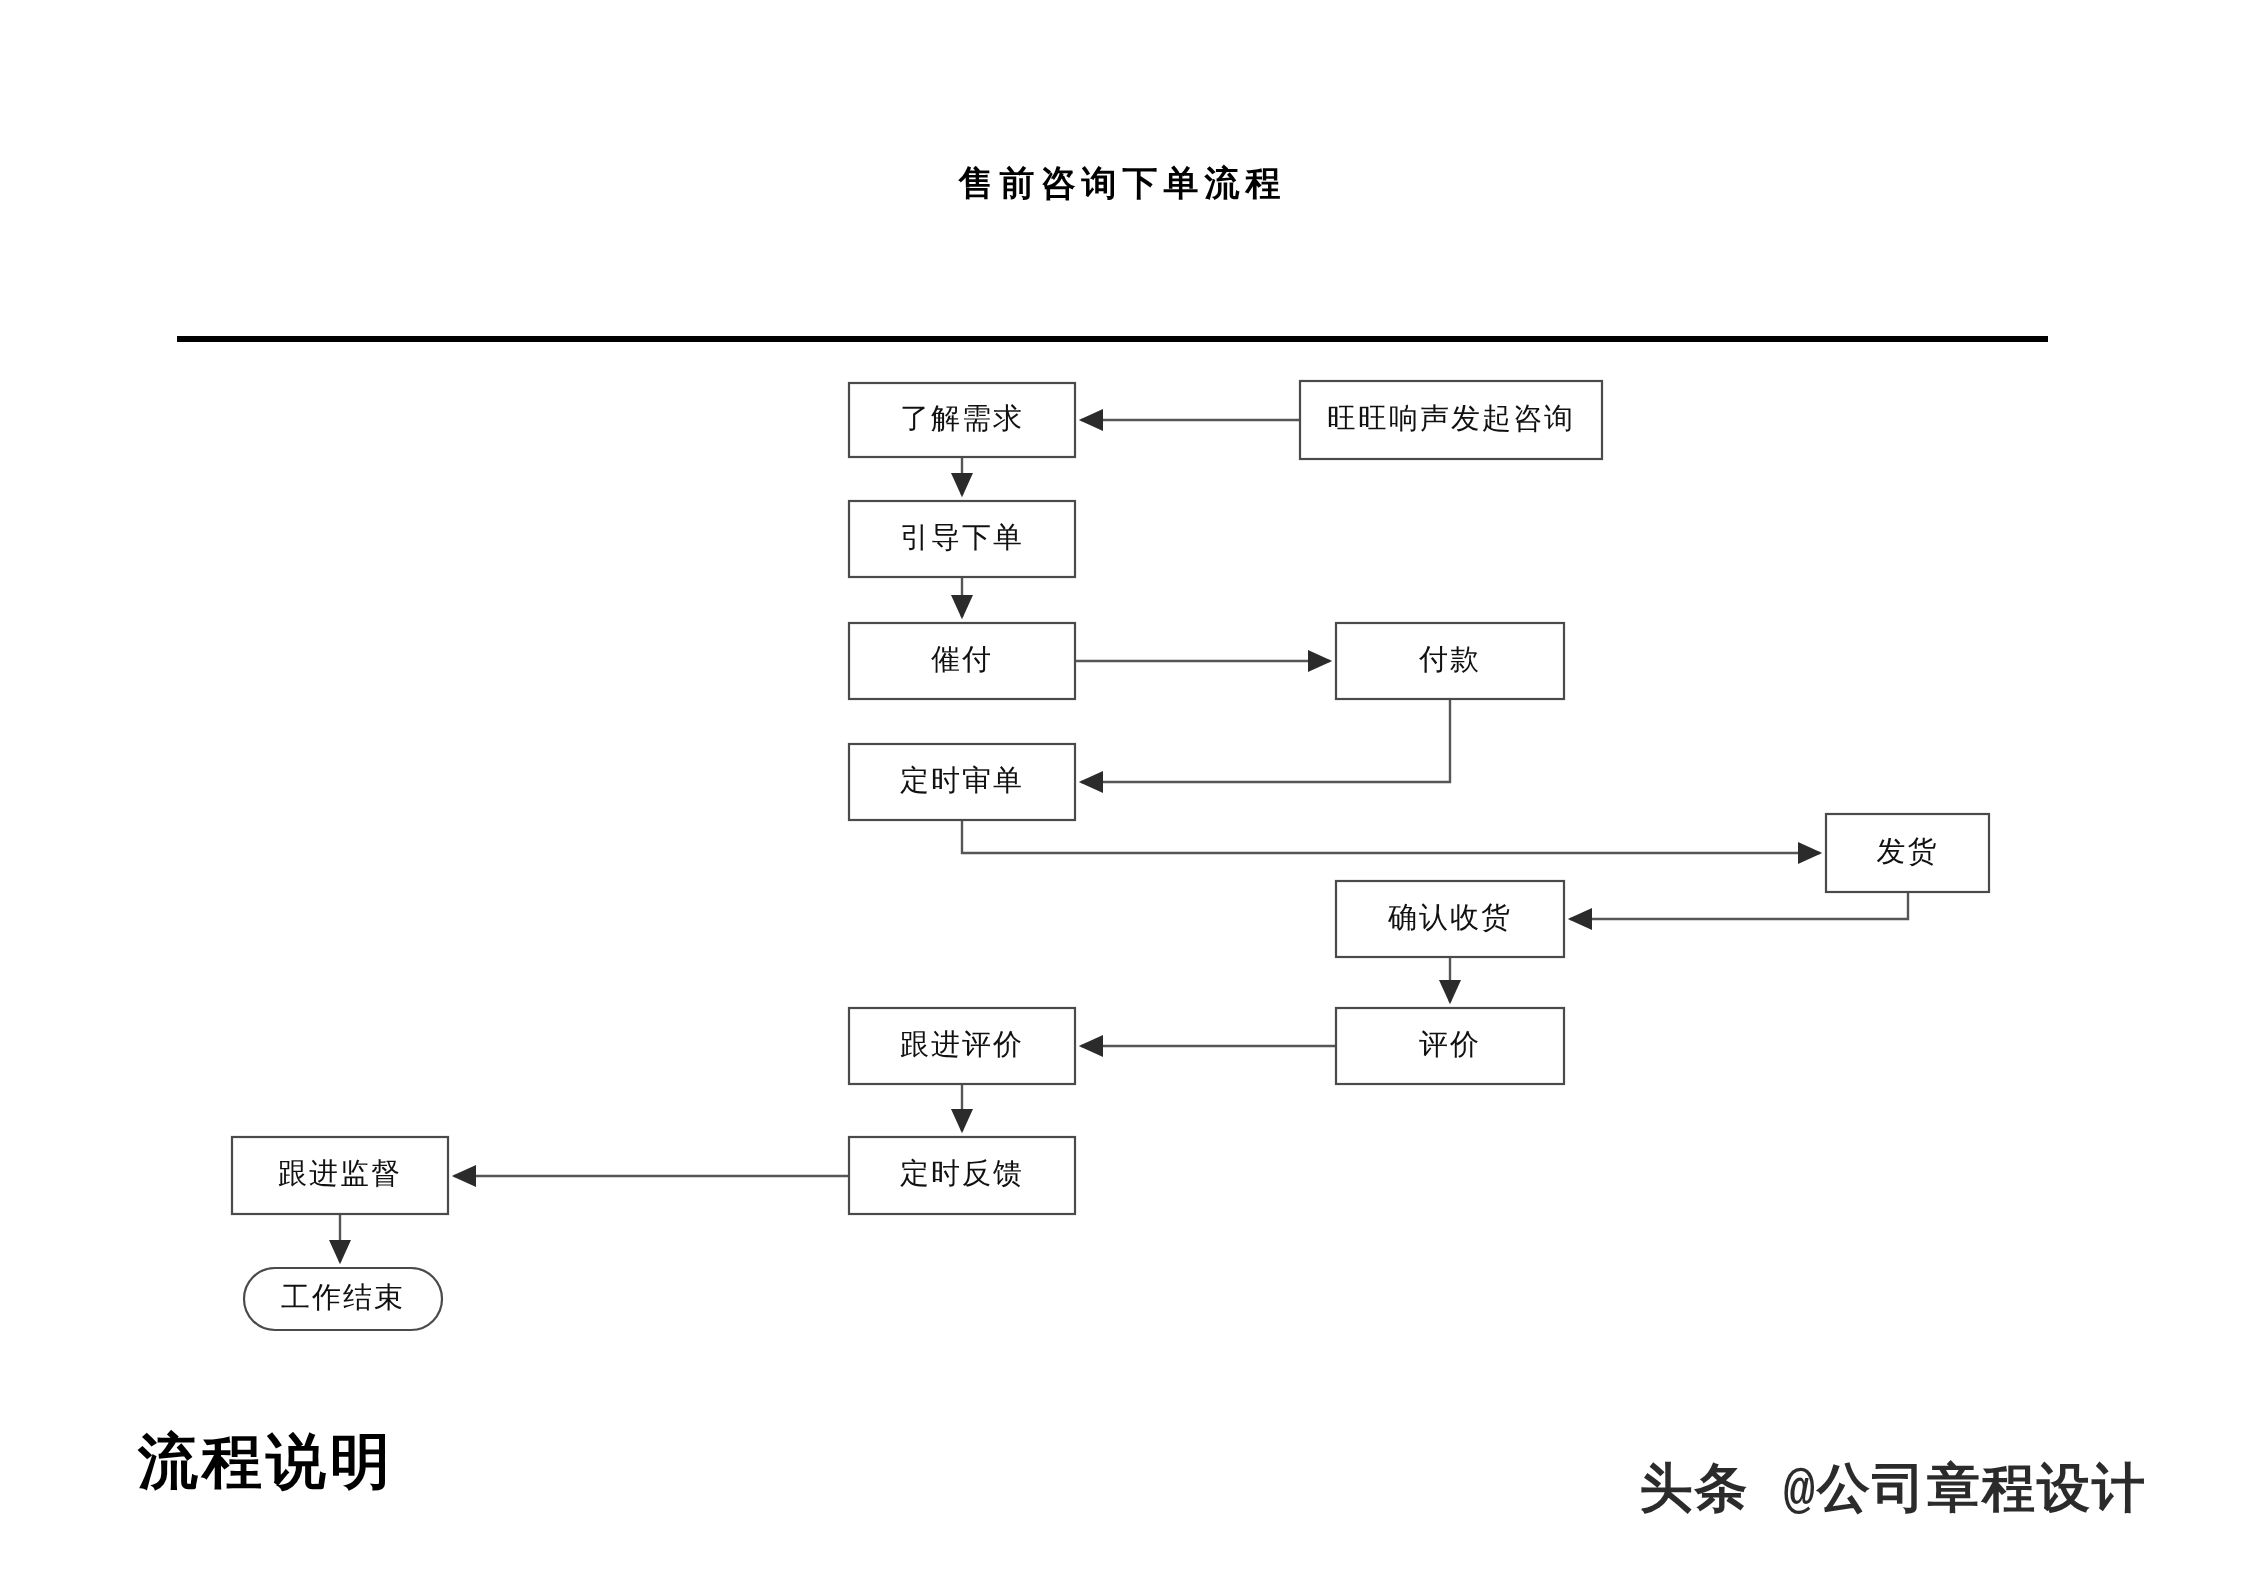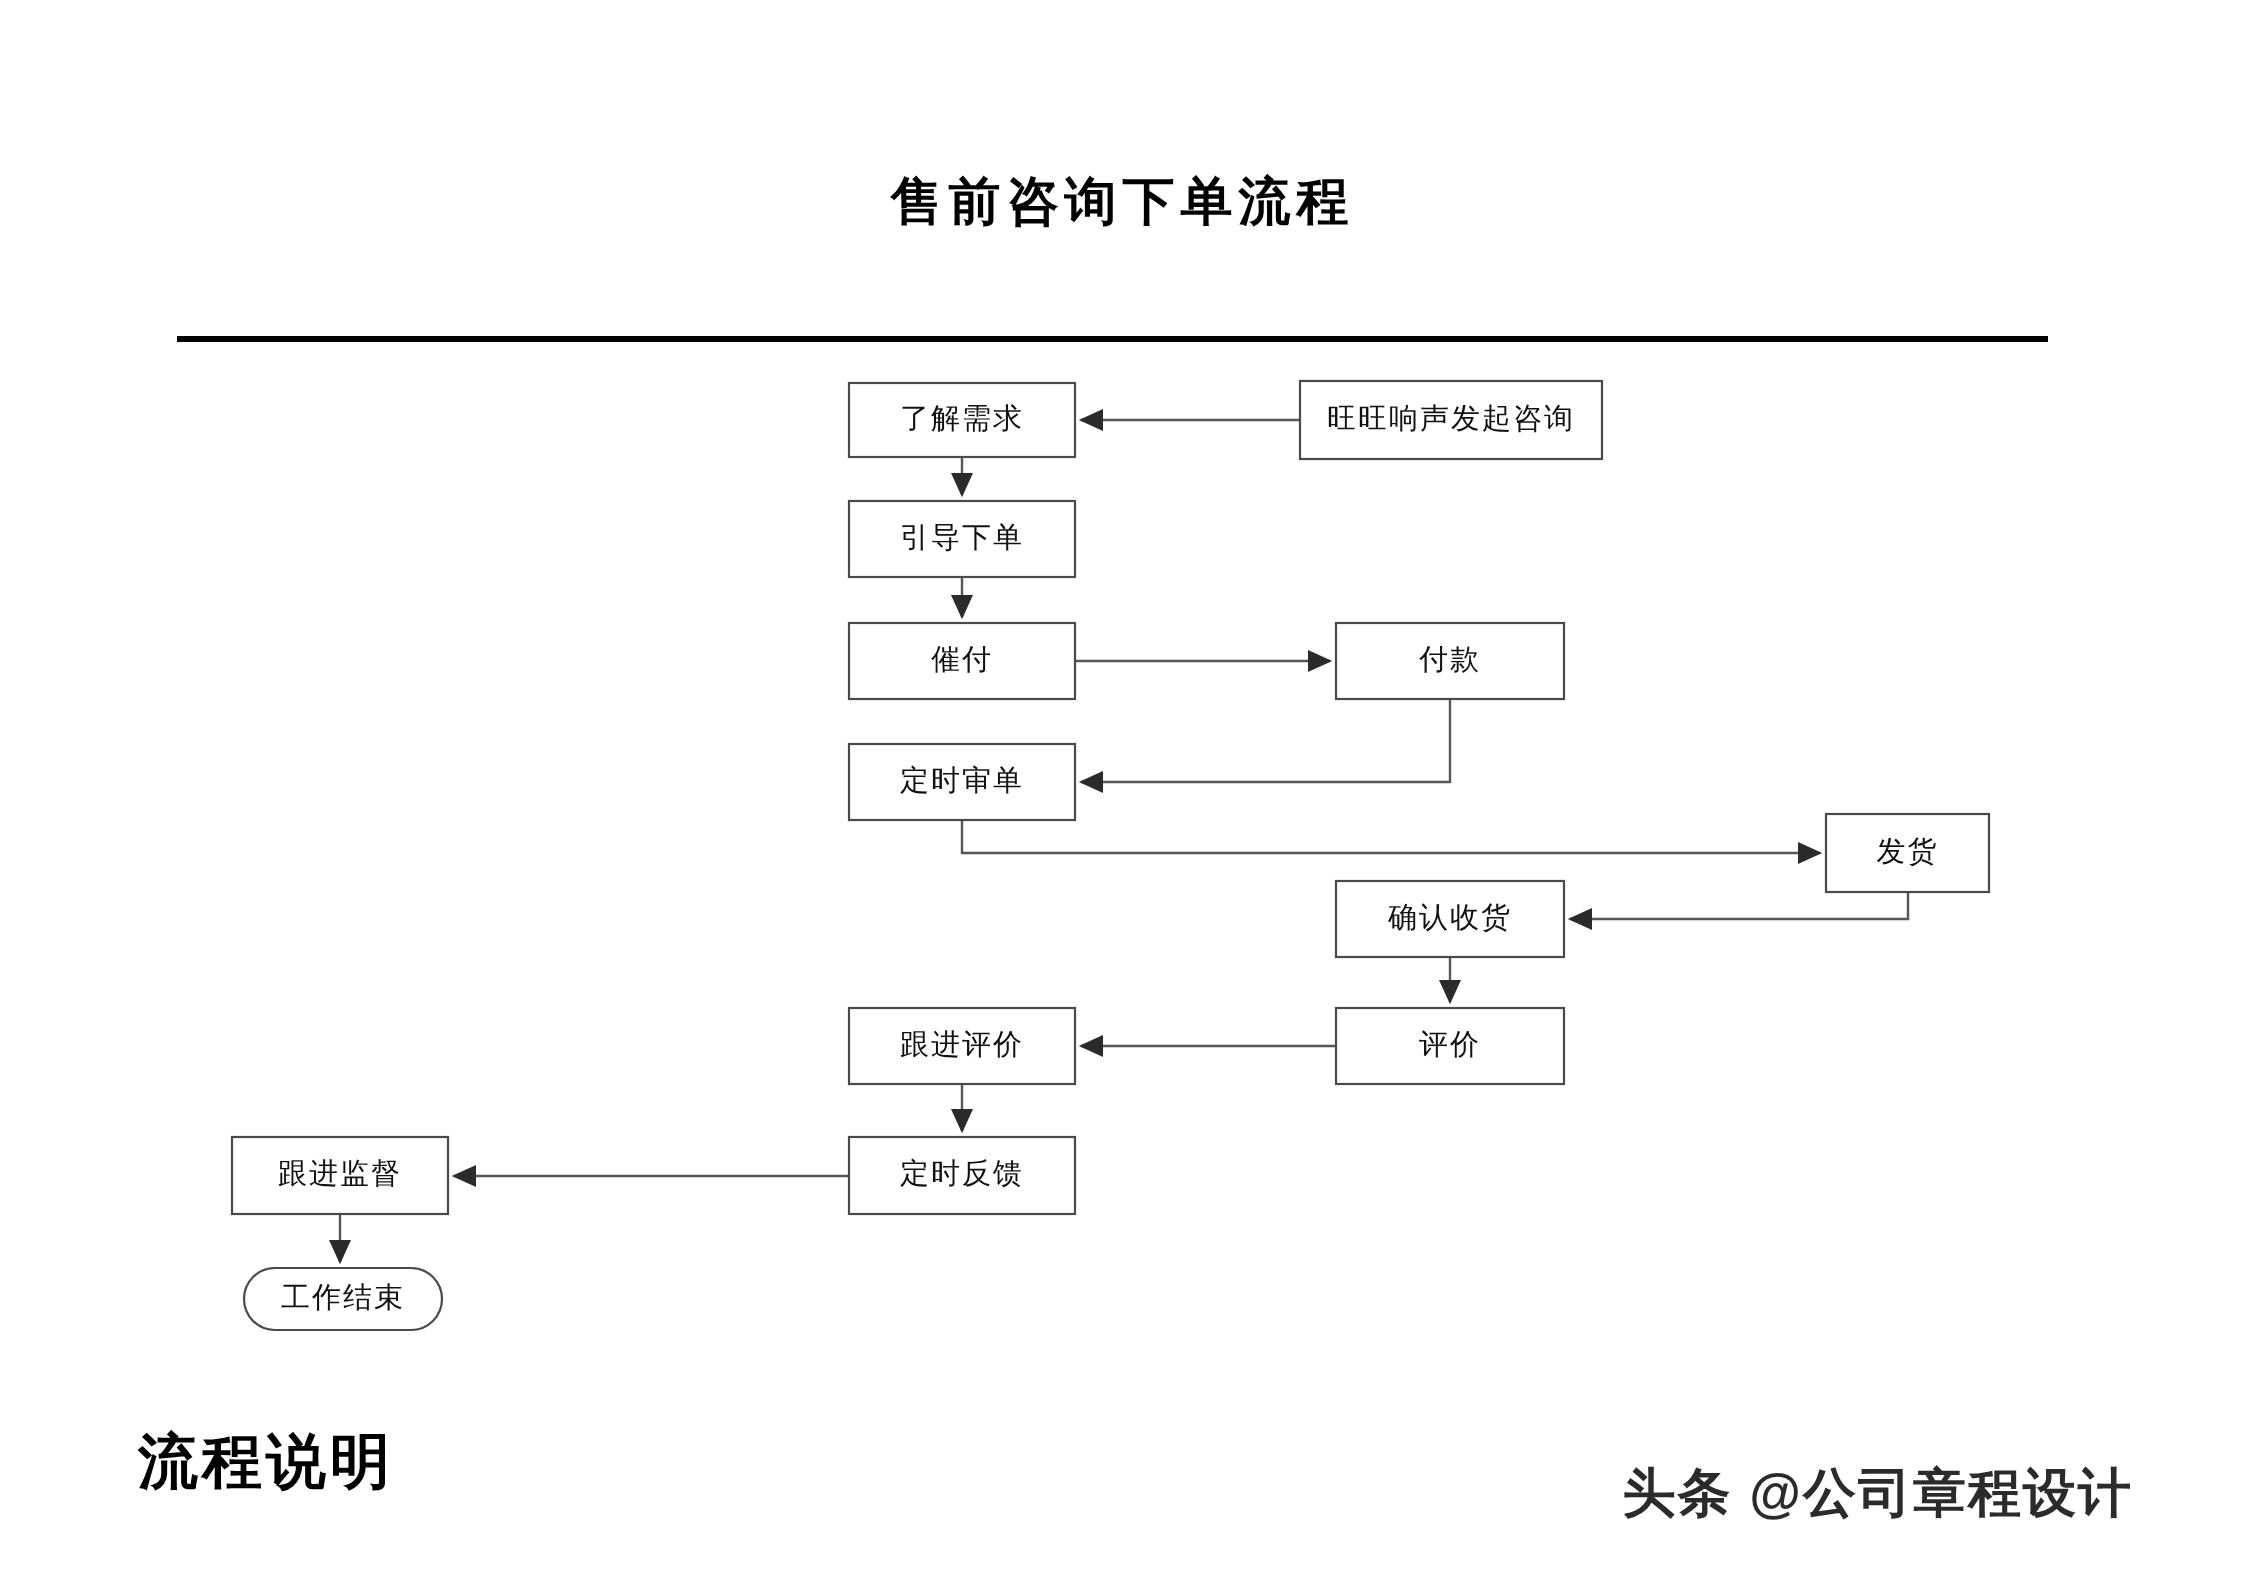--- a/index.html
+++ b/index.html
@@ -22,27 +22,26 @@
     background: #ffffff;
   }
 
   
   .doc-title {
     position: absolute;
     left: 0;
     right: 0;
     top: 166px;
     text-align: center;
-    font-size: 52px;
+    font-size: 35px;
     line-height: 1;
     letter-spacing: 6px;
     font-weight: 600;
     font-family: "Liberation Serif", "DejaVu Serif", serif;
     white-space: nowrap;
-    margin-top: 10px;
   }
 
   
   .lane-header {
     position: absolute;
     left: 177px;
     top: 294px;
     width: 1871px;
     height: 46px;
   }
@@ -111,29 +110,29 @@
     top: 1432px;
     font-size: 60px;
     line-height: 1;
     letter-spacing: 4px;
     font-weight: 700;
     font-family: "Liberation Serif", "DejaVu Serif", serif;
     white-space: nowrap;
   }
   .watermark {
     position: absolute;
-    right: 112px;
+    right: 98px;
     top: 1466px;
     font-size: 53px;
     line-height: 1;
     letter-spacing: 2px;
     font-weight: 700;
     color: #1a1a1a;
     white-space: nowrap;
-    font-family: Liberation Sans, sans-serif;
+    font-family: Liberation Mono, monospace;
     opacity: 0.92;
   }
 </style>
 </head>
 <body>
 
 <div class="page">
 
   <div class="doc-title">售前咨询下单流程</div>
 

